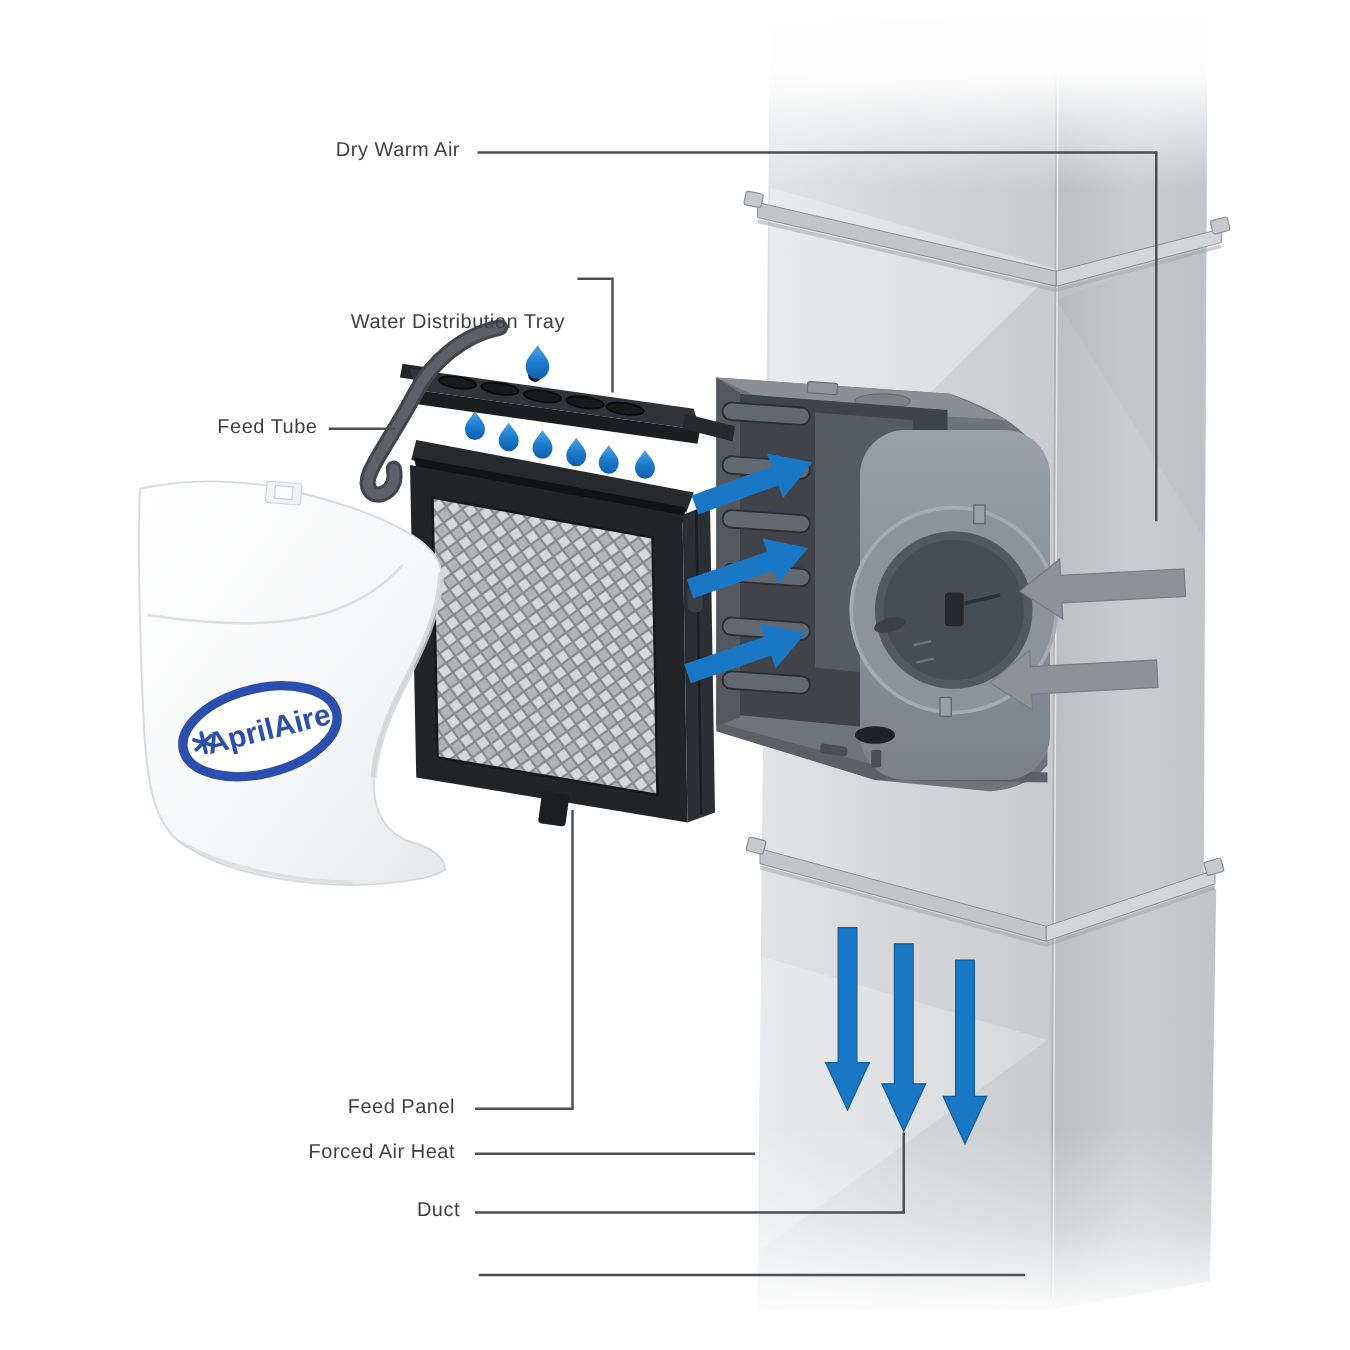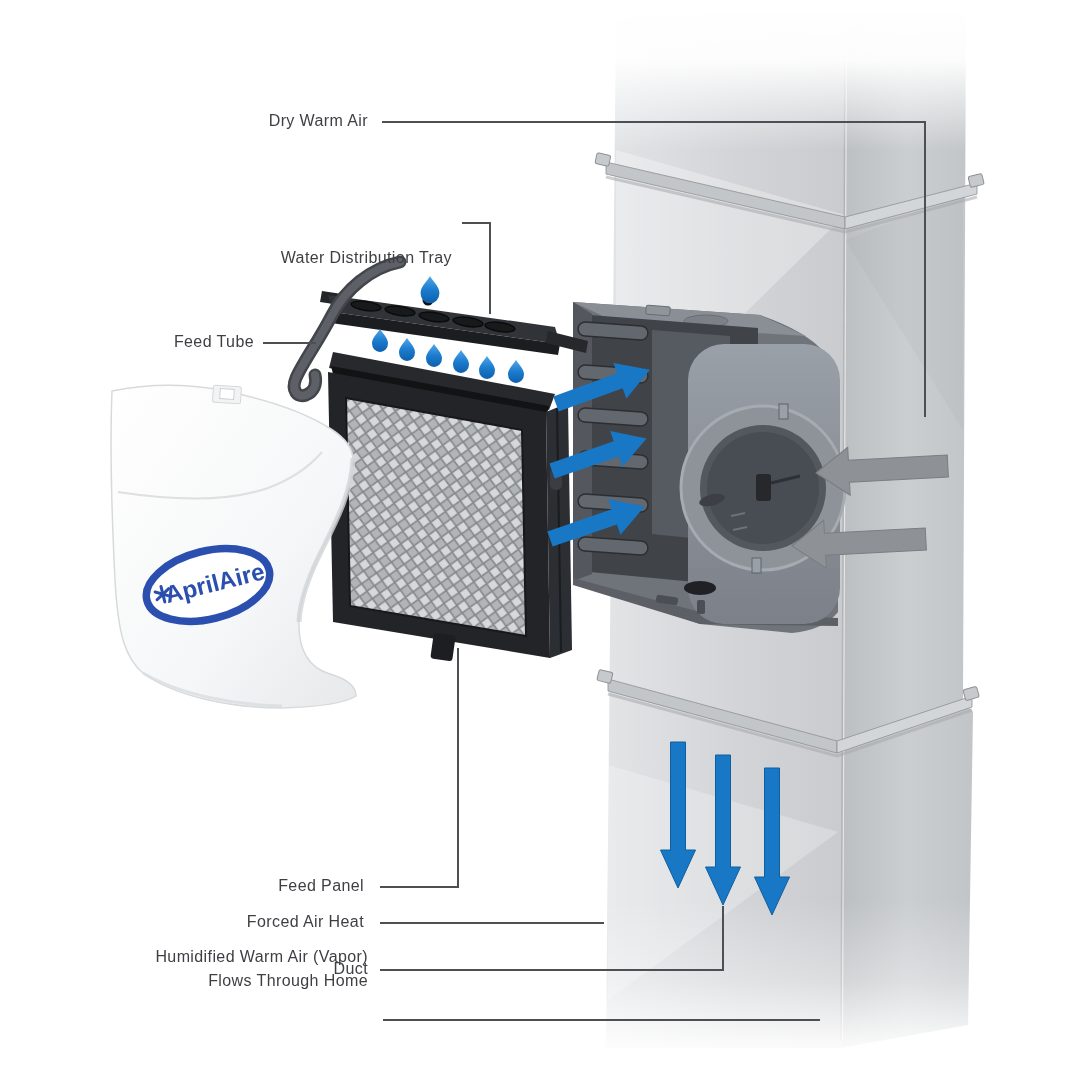--- a/index.html
+++ b/index.html
@@ -236,20 +236,16 @@
 <div class="label" style="right:712px;top:109px;">Dry Warm Air</div>
 
 <div class="label" style="right:628px;top:210px;margin-top:36px;">Water Distribution Tray</div>
 
 <div class="label" style="right:826px;top:330px;margin-left:36px;">Feed Tube</div>
 
 <div class="label" style="right:716px;top:874px;">Feed Panel</div>
 
 <div class="label" style="right:716px;top:910px;">Forced Air Heat</div>
 
-<div class="label" style="right:712px;top:945px;">
-  <span>Humidified Warm Air (Vapor)</span>
-  <span>Flows Through Home</span>
+
+<div class="label" style="right:712px;top:957px;">Duct</div>
+
 </div>
 
-<div class="label" style="right:712px;top:957px;">Duct</div>
-
-</div>
-
 </body></html>

